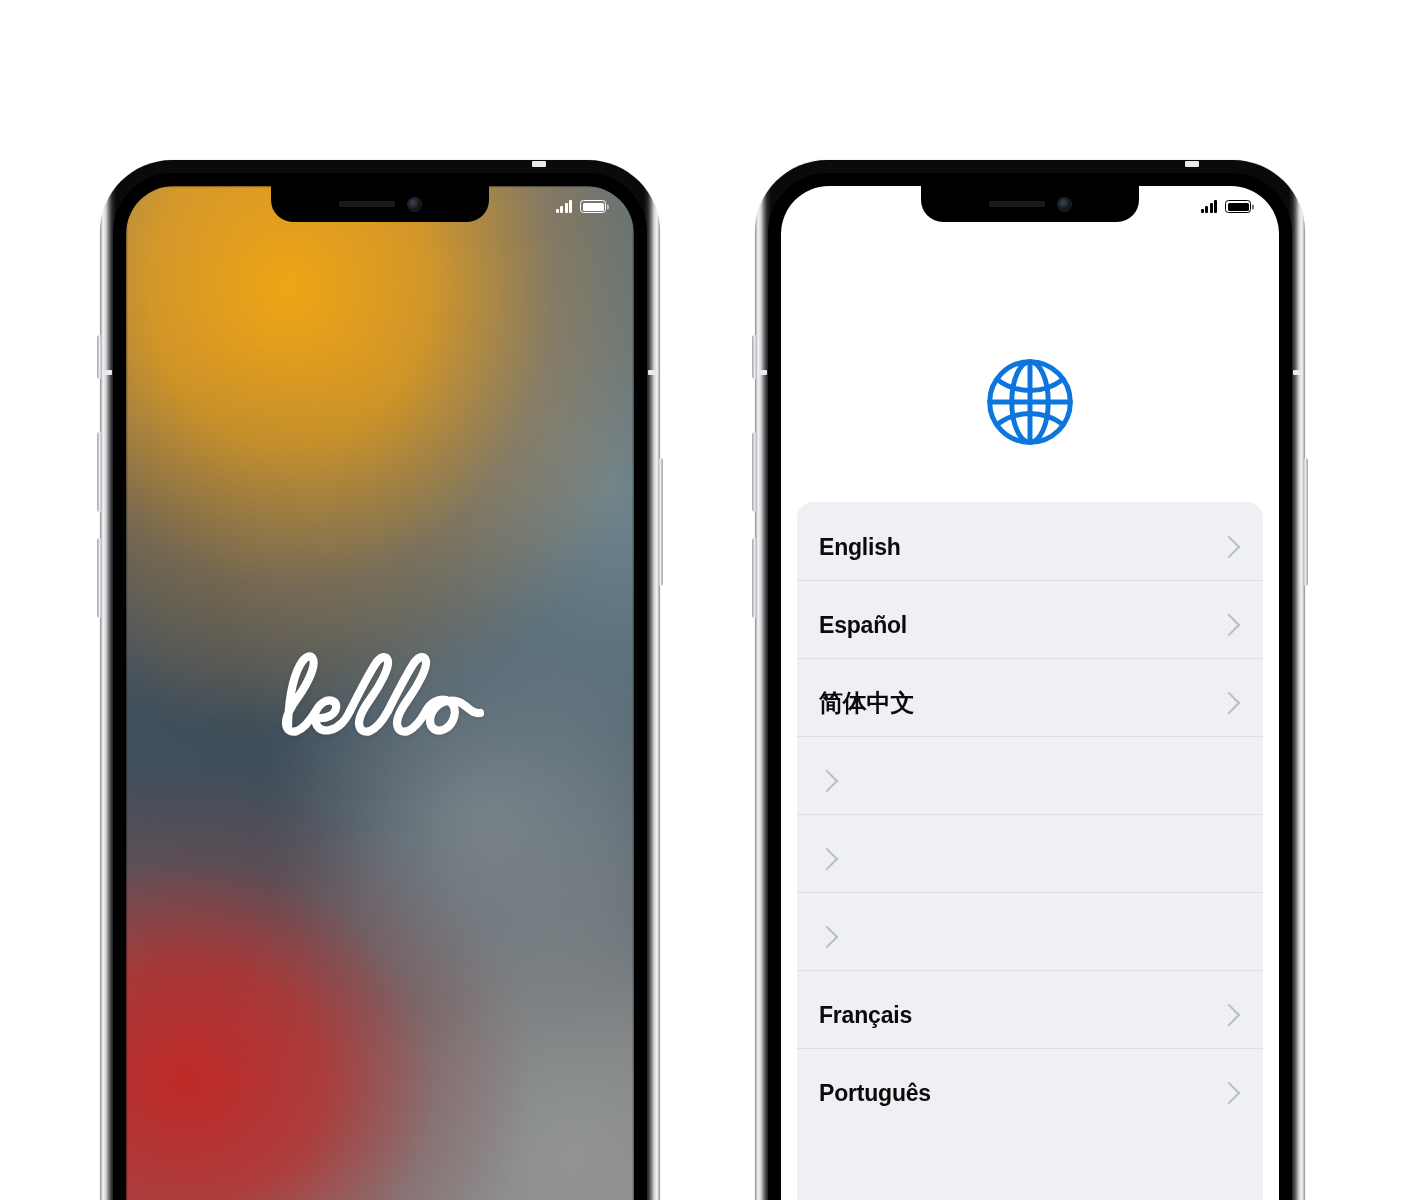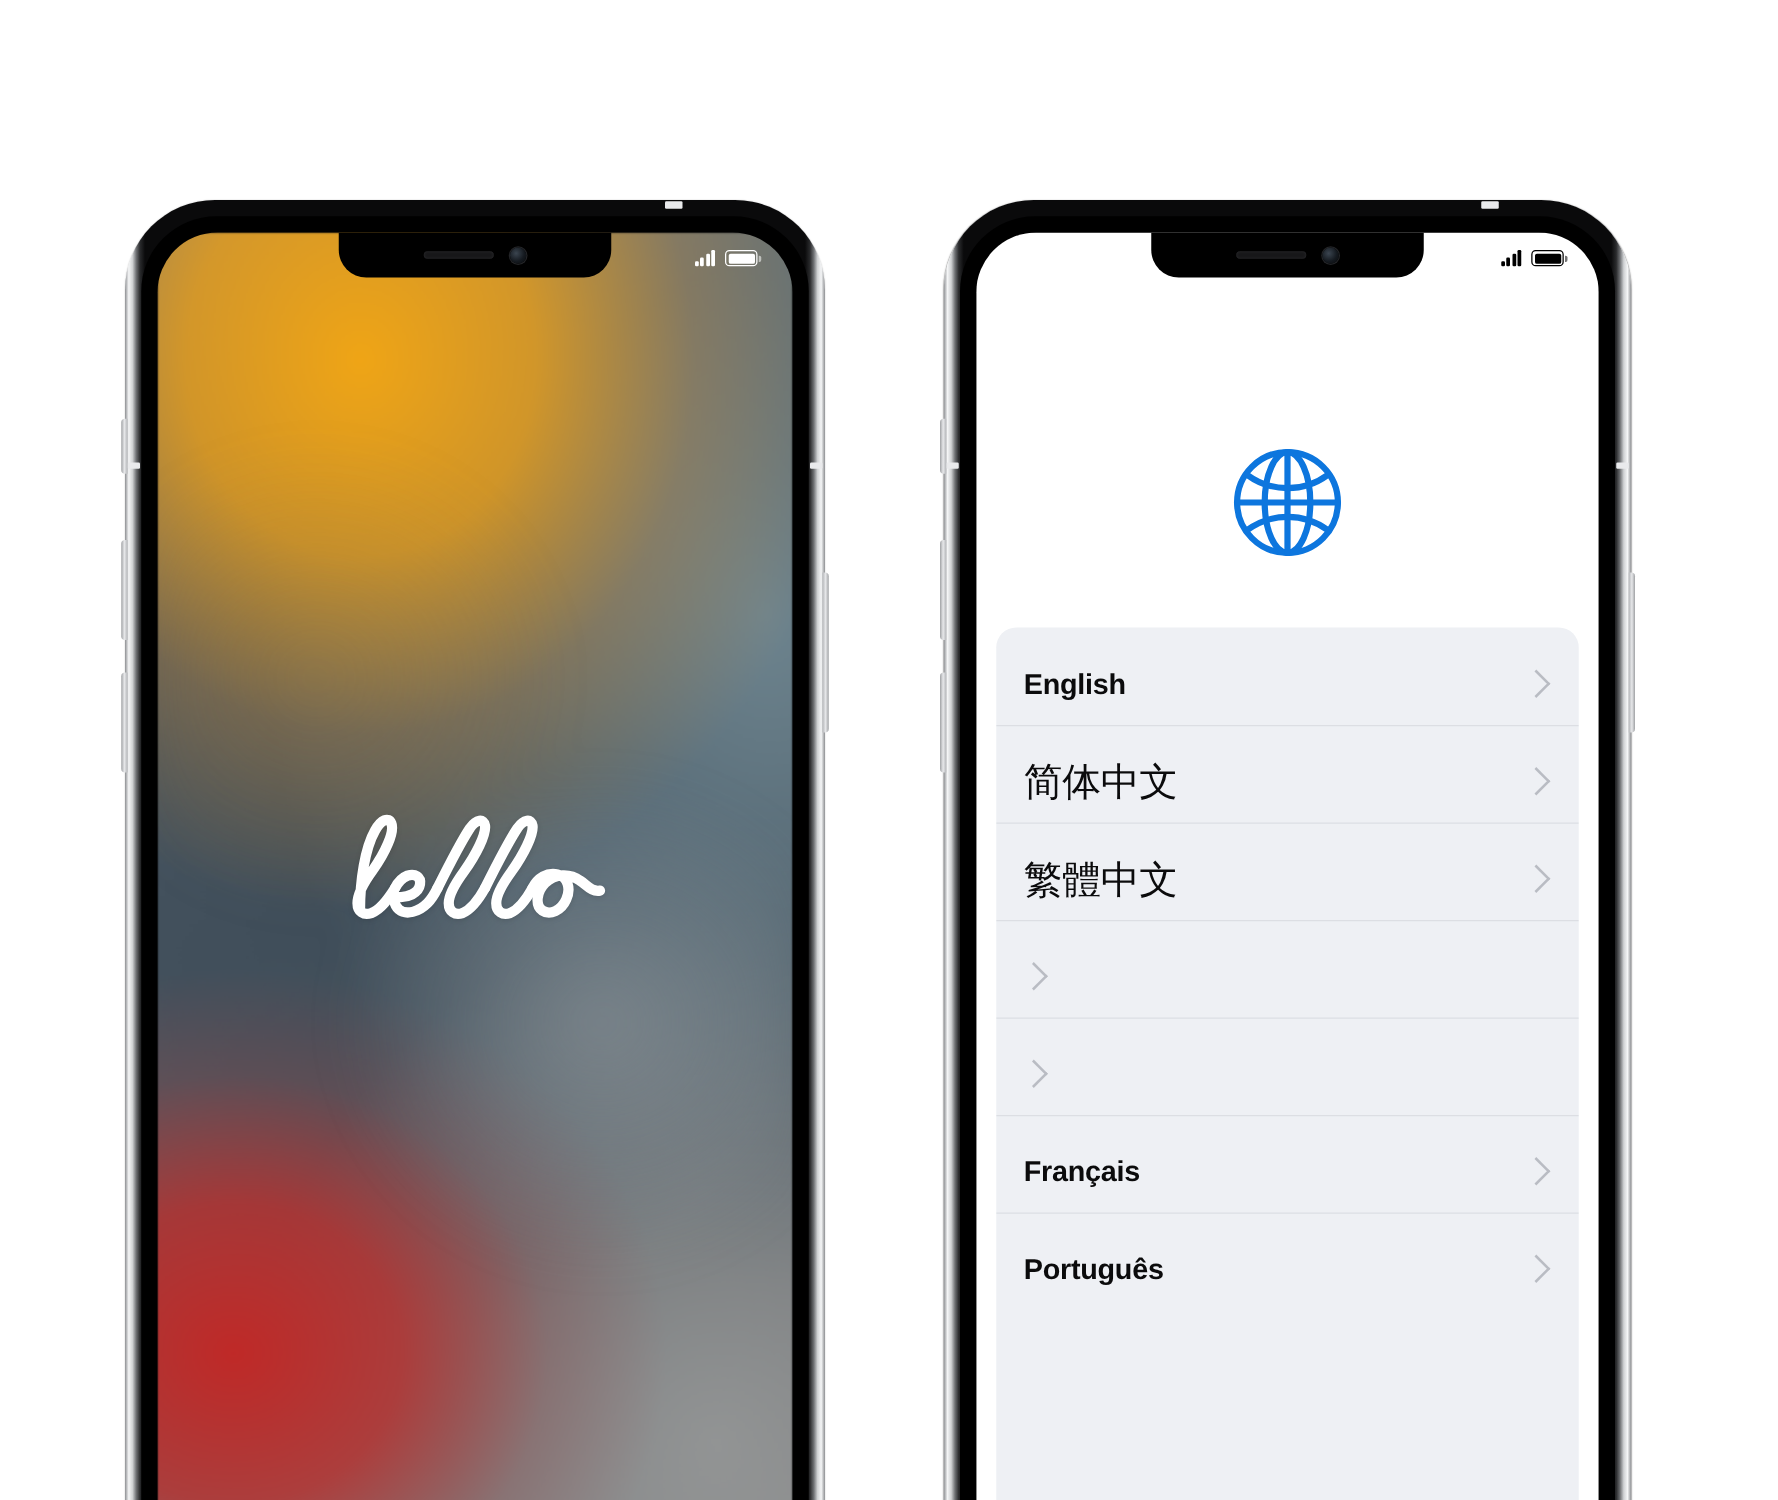--- a/index.html
+++ b/index.html
@@ -216,21 +216,21 @@
     background: #dcdee3;
   }
   .lang-label {
     flex: 1;
     font-size: 23px;
     font-weight: 600;
     color: #0b0b0c;
     letter-spacing: -0.2px;
     line-height: 1;
   }
-  .lang-label.cjk { font-size: 31px; font-weight: 400; }
+  .lang-label.cjk { font-size: 24px; font-weight: 700; }
   .chev {
     width: 14px;
     height: 14px;
     border-right: 2.4px solid #b9bcc3;
     border-top: 2.4px solid #b9bcc3;
     transform: rotate(45deg);
     flex: 0 0 auto;
     margin-right: 2px;
   }
 </style>
@@ -331,28 +331,31 @@
             </svg>
           </div>
 
           <div class="lang-list">
 
             <div class="lang-row">
               <span class="lang-label">English</span>
               <span class="chev"></span>
             </div>
 
+            <div class="lang-row">
+              <span class="lang-label">Español</span>
+              <span class="chev"></span>
+            </div>
 
             <div class="lang-row">
               <span class="lang-label cjk">简体中文</span>
               <span class="chev"></span>
             </div>
 
             <div class="lang-row">
-              <span class="lang-label cjk">繁體中文</span>
               <span class="chev"></span>
             </div>
 
             <div class="lang-row">
               <span class="chev"></span>
             </div>
 
 
             <div class="lang-row">
               <span class="chev"></span>

